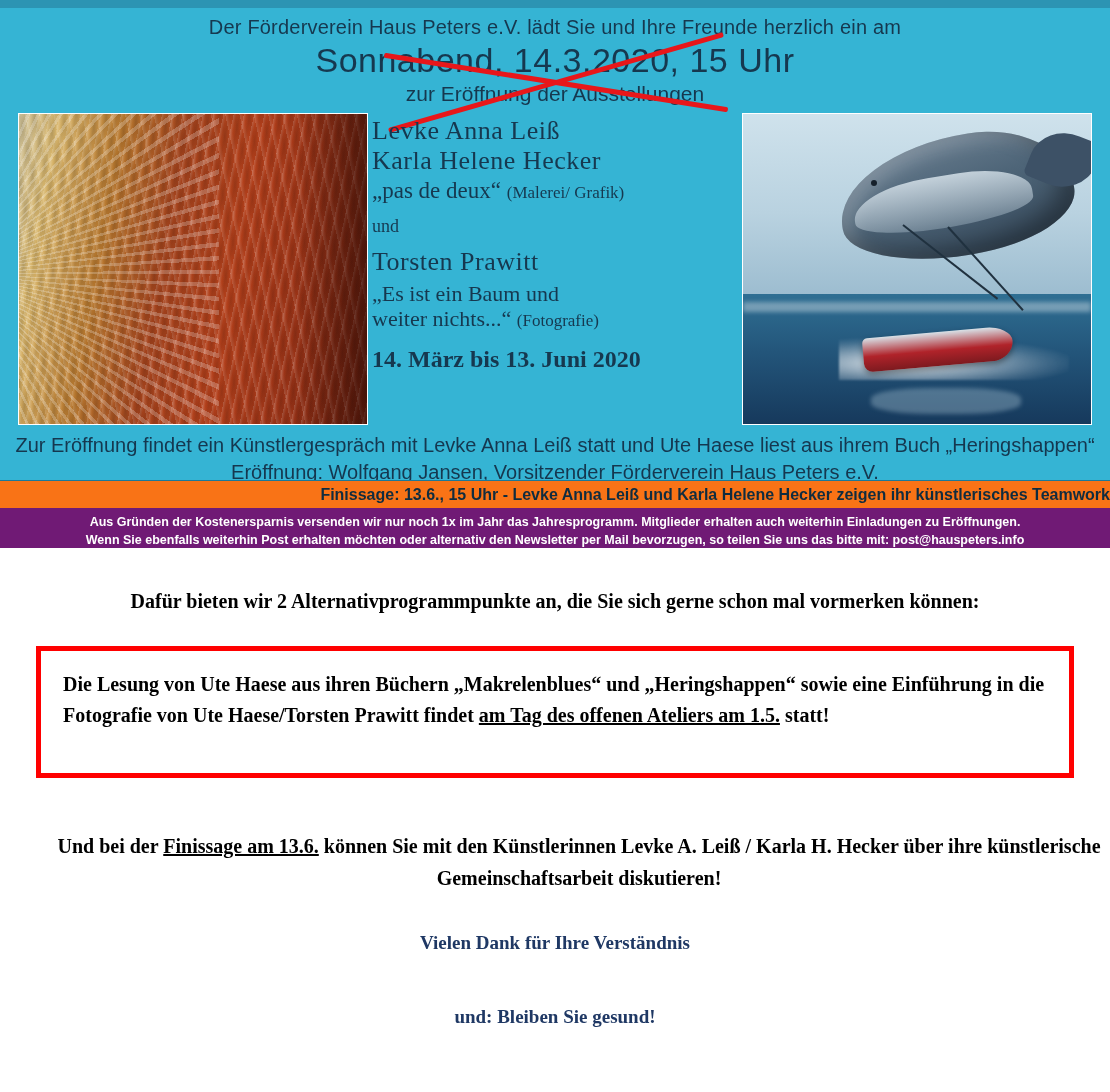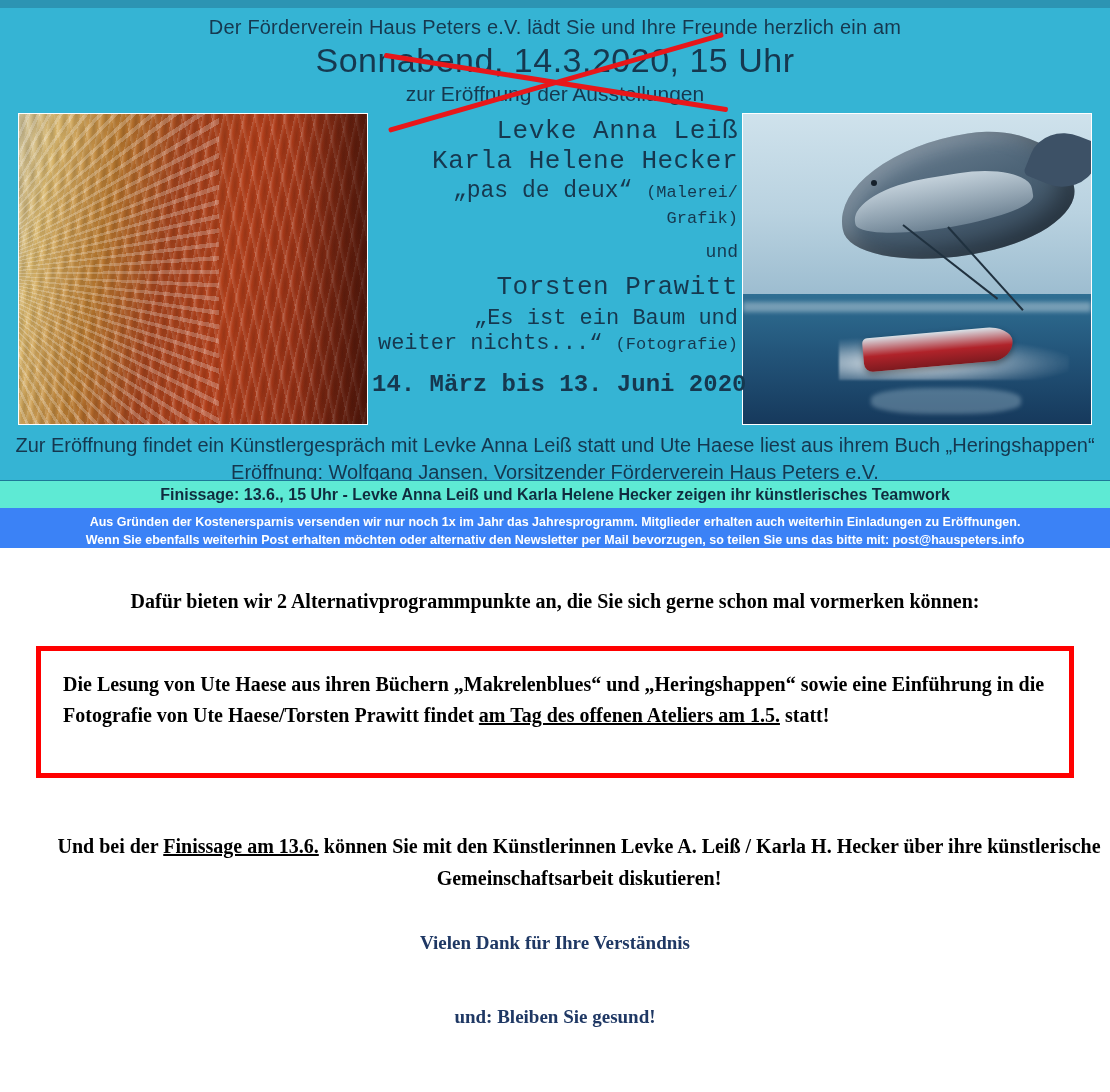--- a/index.html
+++ b/index.html
@@ -211,23 +211,23 @@
     background: rgba(180, 205, 220, 0.35);
     border-radius: 40%;
     filter: blur(2px);
   }
 
   
   .center-col {
     position: absolute;
     top: 108px; left: 372px;
     width: 366px;
-    text-align: right;
+    text-align: left;
     color: #15374f;
-    font-family: Liberation Mono, monospace;
+    font-family: Liberation Serif, serif;
   }
   .artist-1, .artist-2, .artist-3, .artist-4 {
     font-size: 26px;
     letter-spacing: 0.5px;
     color: #16384f;
     white-space: nowrap;
   }
   .work-title {
     font-size: 23px;
     color: #16384f;
@@ -261,35 +261,35 @@
     text-align: center;
     font-family: "Liberation Sans", sans-serif;
     font-size: 20px;
     color: #15374f;
     line-height: 1.35;
   }
   .finissage-bar {
     position: absolute;
     top: 472px; left: 0; width: 1110px;
     height: 28px;
-    background: #5eead4;
+    background: #f97316;
     border-top: 1px solid #1d7898;
-    text-align: center;
+    text-align: right;
     font-family: "Liberation Sans", sans-serif;
     font-size: 16px;
     font-weight: bold;
     color: #102c3f;
     line-height: 28px;
     white-space: nowrap;
   }
   .dark-bar {
     position: absolute;
     top: 500px; left: 0; width: 1110px;
     height: 48px;
-    background: #3b82f6;
+    background: #701a75;
     color: #ffffff;
     font-family: "Liberation Sans", sans-serif;
     font-size: 12.5px;
     font-weight: bold;
     line-height: 1.45;
     text-align: center;
     padding-top: 5px;
     box-sizing: border-box;
   }
 

